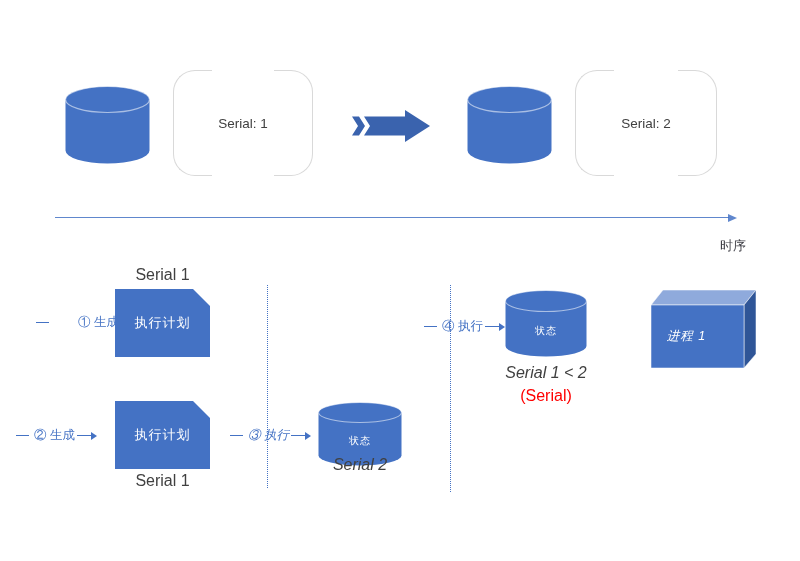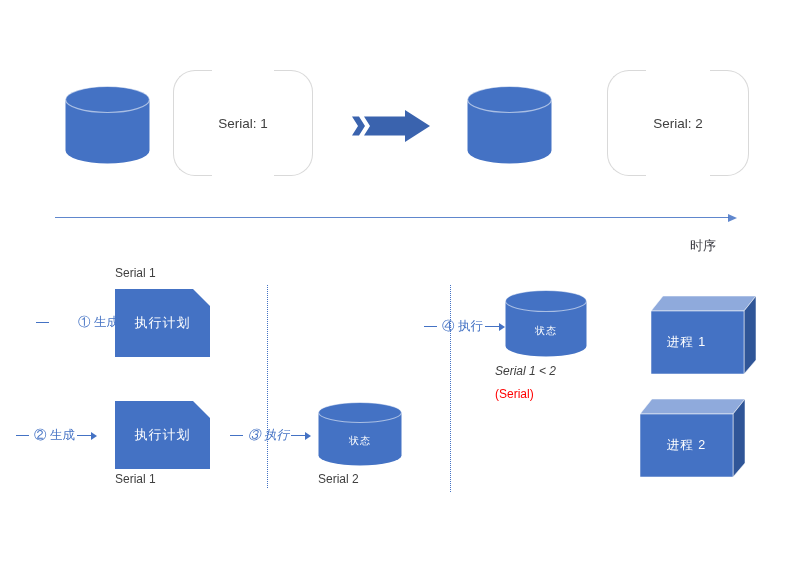--- a/index.html
+++ b/index.html
@@ -44,30 +44,30 @@
   
   .step{position:absolute;display:flex;align-items:center;
     color:var(--accent);font-size:12.5px;white-space:nowrap;}
   .step .dash{width:13px;height:1.5px;background:var(--accent);margin-right:3px;}
   .step .txt{padding:0 2px;}
   .step .stem{width:14px;height:1.5px;background:var(--accent);}
   .step .head{width:0;height:0;border-left:6px solid var(--accent);
     border-top:4px solid transparent;border-bottom:4px solid transparent;}
 
   
-  .slabel{position:absolute;color:var(--text-dark);font-size:12px;}
+  .slabel{position:absolute;color:var(--text-dark);font-size:16px;text-align:center;}
   .abort{color:var(--abort-red);}
 
   
   .tl-line{position:absolute;left:55px;top:217px;width:674px;height:1.4px;
     background:var(--accent);opacity:.85;}
   .tl-head{position:absolute;left:728px;top:213.5px;width:0;height:0;
     border-left:9px solid var(--accent);
     border-top:4.5px solid transparent;border-bottom:4.5px solid transparent;opacity:.85;}
-  .tl-label{position:absolute;left:690px;top:237px;width:56px;text-align:left;
+  .tl-label{position:absolute;left:690px;top:237px;width:56px;text-align:right;
     color:#3f3f46;font-size:13px;}
 
   
   .vdots{position:absolute;width:0;border-left:1.6px dotted var(--accent);}
 </style>
 </head>
 <body>
 
 <div class="stage" style="--accent: #4472C4; --cube-top: #8FAADC; --cube-side: #2F5597; --text-dark: #404040; --abort-red: #FF0000; --bracket-border: #D9D9D9;">
 
@@ -91,21 +91,21 @@
     </svg>
   </div>
 
   <div class="cyl" style="left:467px;top:86px;width:85px;height:78px;">
     <svg viewBox="0 0 85 78" preserveAspectRatio="none">
       <path d="M0.5,13.5 V64.5 A42,13 0 0 0 84.5,64.5 V13.5 Z" fill="#4472C4"></path>
       <ellipse cx="42.5" cy="13.5" rx="42" ry="13" fill="#4472C4" stroke="rgba(255,255,255,0.55)" stroke-width="1.2"></ellipse>
     </svg>
   </div>
 
-  <div class="bracket" style="left:575px;top:70px;width:142px;height:106px;margin-left:32px;">
+  <div class="bracket" style="left:575px;top:70px;width:142px;height:106px;">
     <span class="bl"></span>
     <span class="br"></span>
     <span class="bracket-label">Serial: 2</span>
   </div>
 
   <div class="tl-line"></div>
   <div class="tl-head"></div>
   <div class="tl-label">时序</div>
 
   <div class="vdots" style="left:267px;top:285px;height:203px;"></div>
@@ -135,21 +135,21 @@
     <svg viewBox="0 0 82 67" preserveAspectRatio="none">
       <path d="M0.5,11 V56 A40.5,10.5 0 0 0 81.5,56 V11 Z" fill="#4472C4"></path>
       <ellipse cx="41" cy="11" rx="40.5" ry="10.5" fill="#4472C4" stroke="rgba(255,255,255,0.55)" stroke-width="1.1"></ellipse>
     </svg>
     <span class="cyl-label">状态</span>
   </div>
 
   <div class="slabel" style="left:495px;top:364px;width:102px;font-style:italic;">Serial 1 &lt; 2</div>
   <div class="slabel abort" style="left:495px;top:387px;width:102px;">(Serial)</div>
 
-  <div class="cube" style="left:640px;top:294px;width:127px;height:81px;">
+  <div class="cube" style="left:640px;top:288px;width:127px;height:81px;font-style:italic;">
     <svg viewBox="0 0 105 81">
       <polygon points="0,17 12,2 105,2 93,17" fill="#8FAADC" stroke="rgba(255,255,255,0.65)" stroke-width="0.8" stroke-linejoin="round"></polygon>
       <polygon points="93,17 105,2 105,66 93,80" fill="#2F5597" stroke="rgba(255,255,255,0.65)" stroke-width="0.8" stroke-linejoin="round"></polygon>
       <polygon points="0,17 93,17 93,80 0,80" fill="#4472C4" stroke="rgba(255,255,255,0.65)" stroke-width="0.8" stroke-linejoin="round"></polygon>
     </svg>
     <span class="cube-label">进程 1</span>
   </div>
 
   <div class="step" style="left:16px;top:427px;">
     <span class="dash"></span>
@@ -172,24 +172,16 @@
   </div>
 
   <div class="cyl" style="left:318px;top:402px;width:84px;height:64px;">
     <svg viewBox="0 0 84 64" preserveAspectRatio="none">
       <path d="M0.5,10.5 V53.5 A41.5,10 0 0 0 83.5,53.5 V10.5 Z" fill="#4472C4"></path>
       <ellipse cx="42" cy="10.5" rx="41.5" ry="10" fill="#4472C4" stroke="rgba(255,255,255,0.55)" stroke-width="1.1"></ellipse>
     </svg>
     <span class="cyl-label">状态</span>
   </div>
 
-  <div class="slabel" style="left:318px;top:472px;width:84px;">Serial 2</div>
+  <div class="slabel" style="left:318px;top:456px;width:84px;font-style:italic;">Serial 2</div>
 
-  <div class="cube" style="left:640px;top:397px;width:105px;height:81px;">
-    <svg viewBox="0 0 105 81">
-      <polygon points="0,17 12,2 105,2 93,17" fill="#8FAADC" stroke="rgba(255,255,255,0.65)" stroke-width="0.8" stroke-linejoin="round"></polygon>
-      <polygon points="93,17 105,2 105,66 93,80" fill="#2F5597" stroke="rgba(255,255,255,0.65)" stroke-width="0.8" stroke-linejoin="round"></polygon>
-      <polygon points="0,17 93,17 93,80 0,80" fill="#4472C4" stroke="rgba(255,255,255,0.65)" stroke-width="0.8" stroke-linejoin="round"></polygon>
-    </svg>
-    <span class="cube-label">进程 2</span>
-  </div>
 
 </div>
 
 </body></html>

